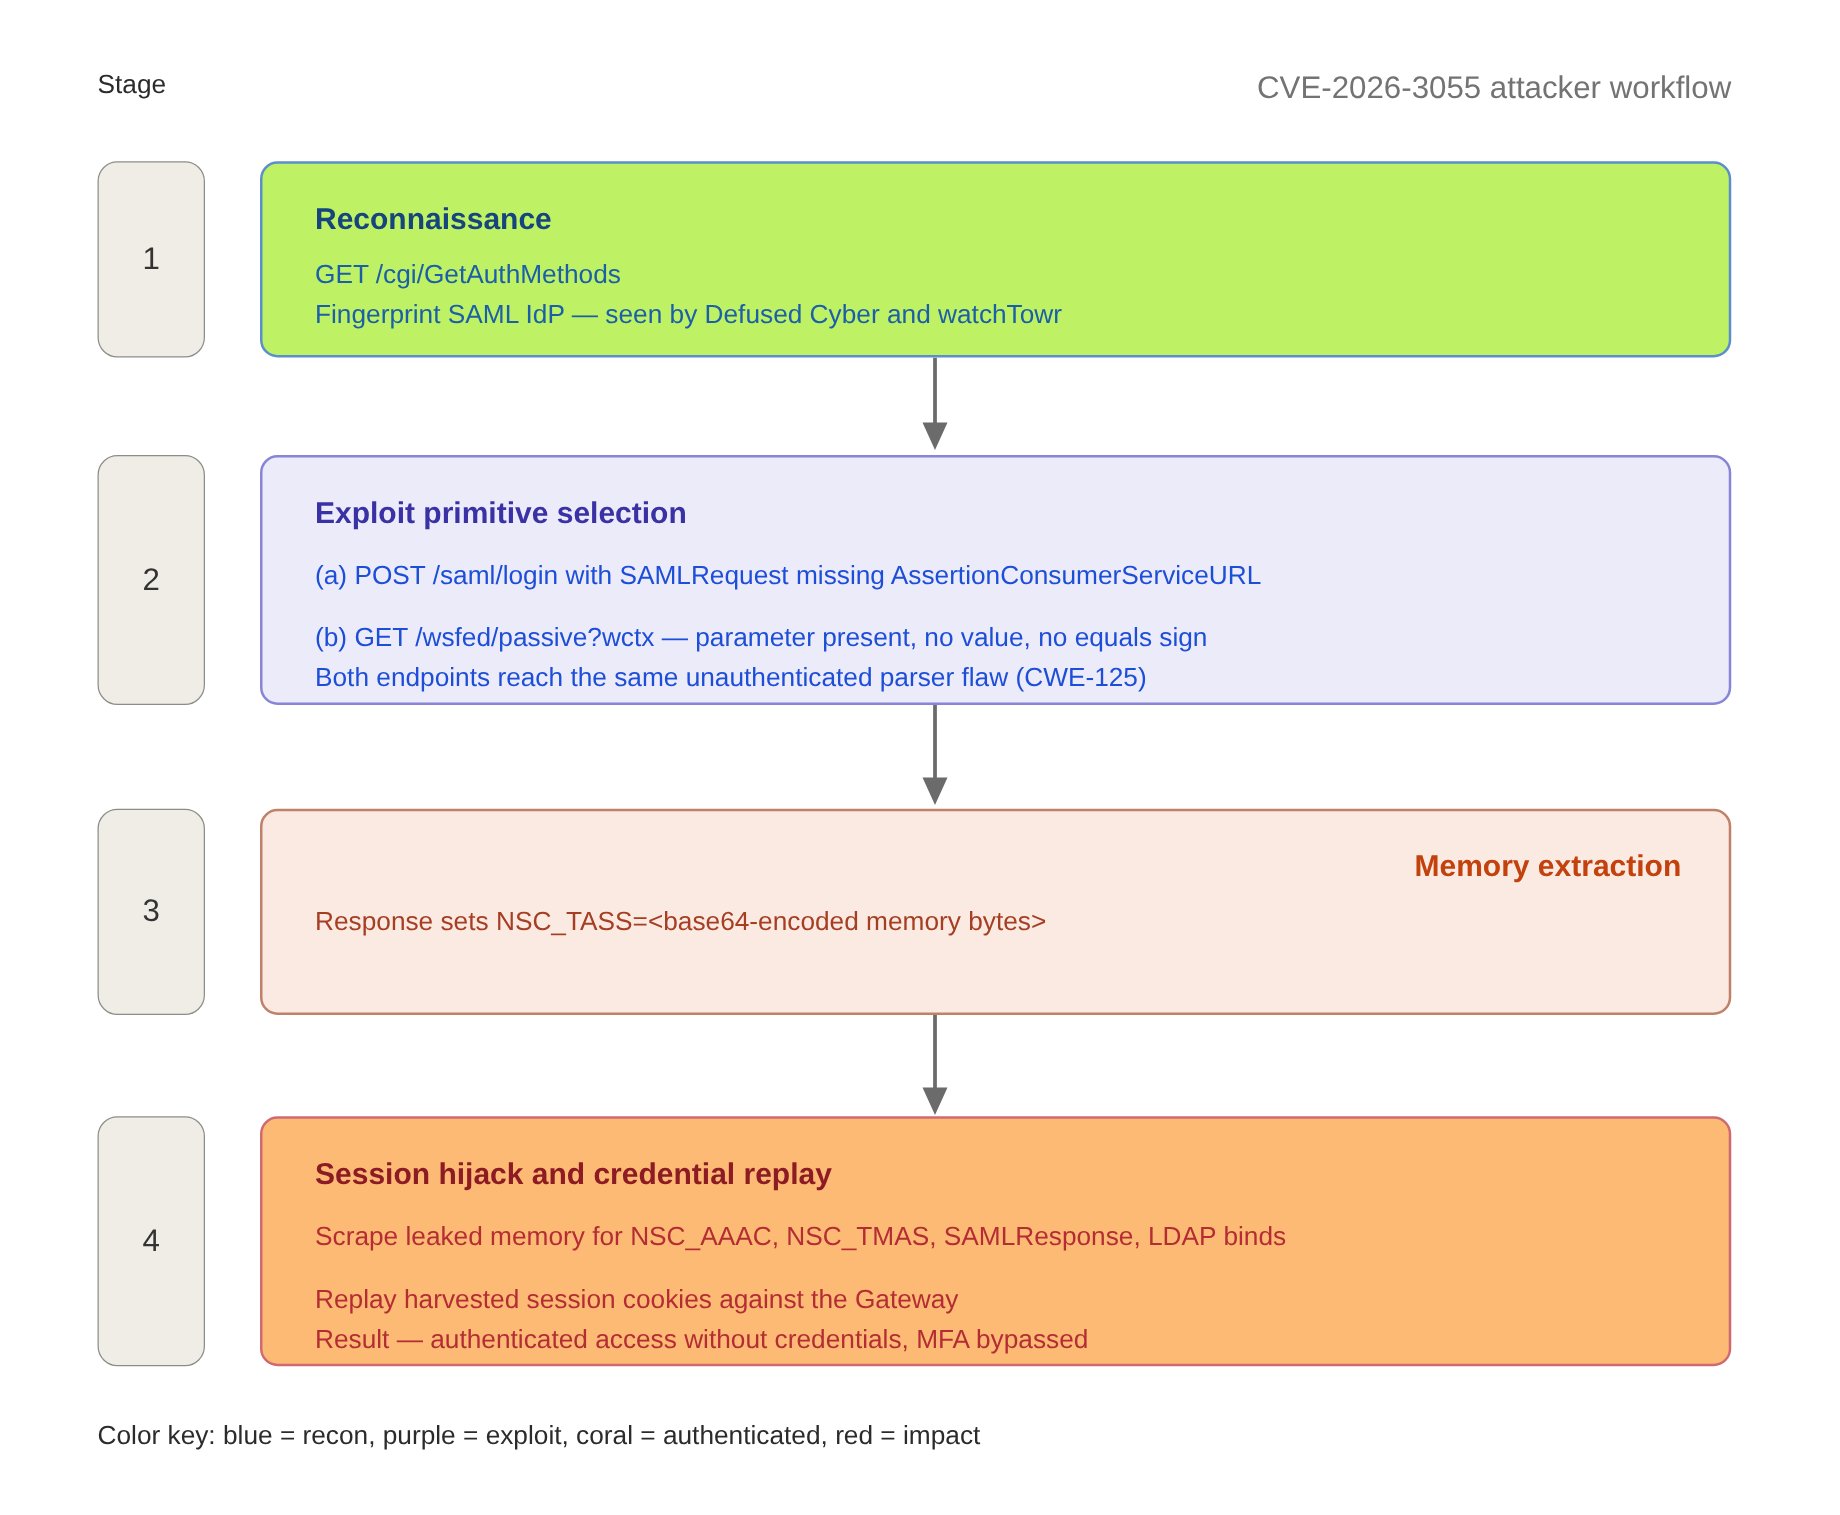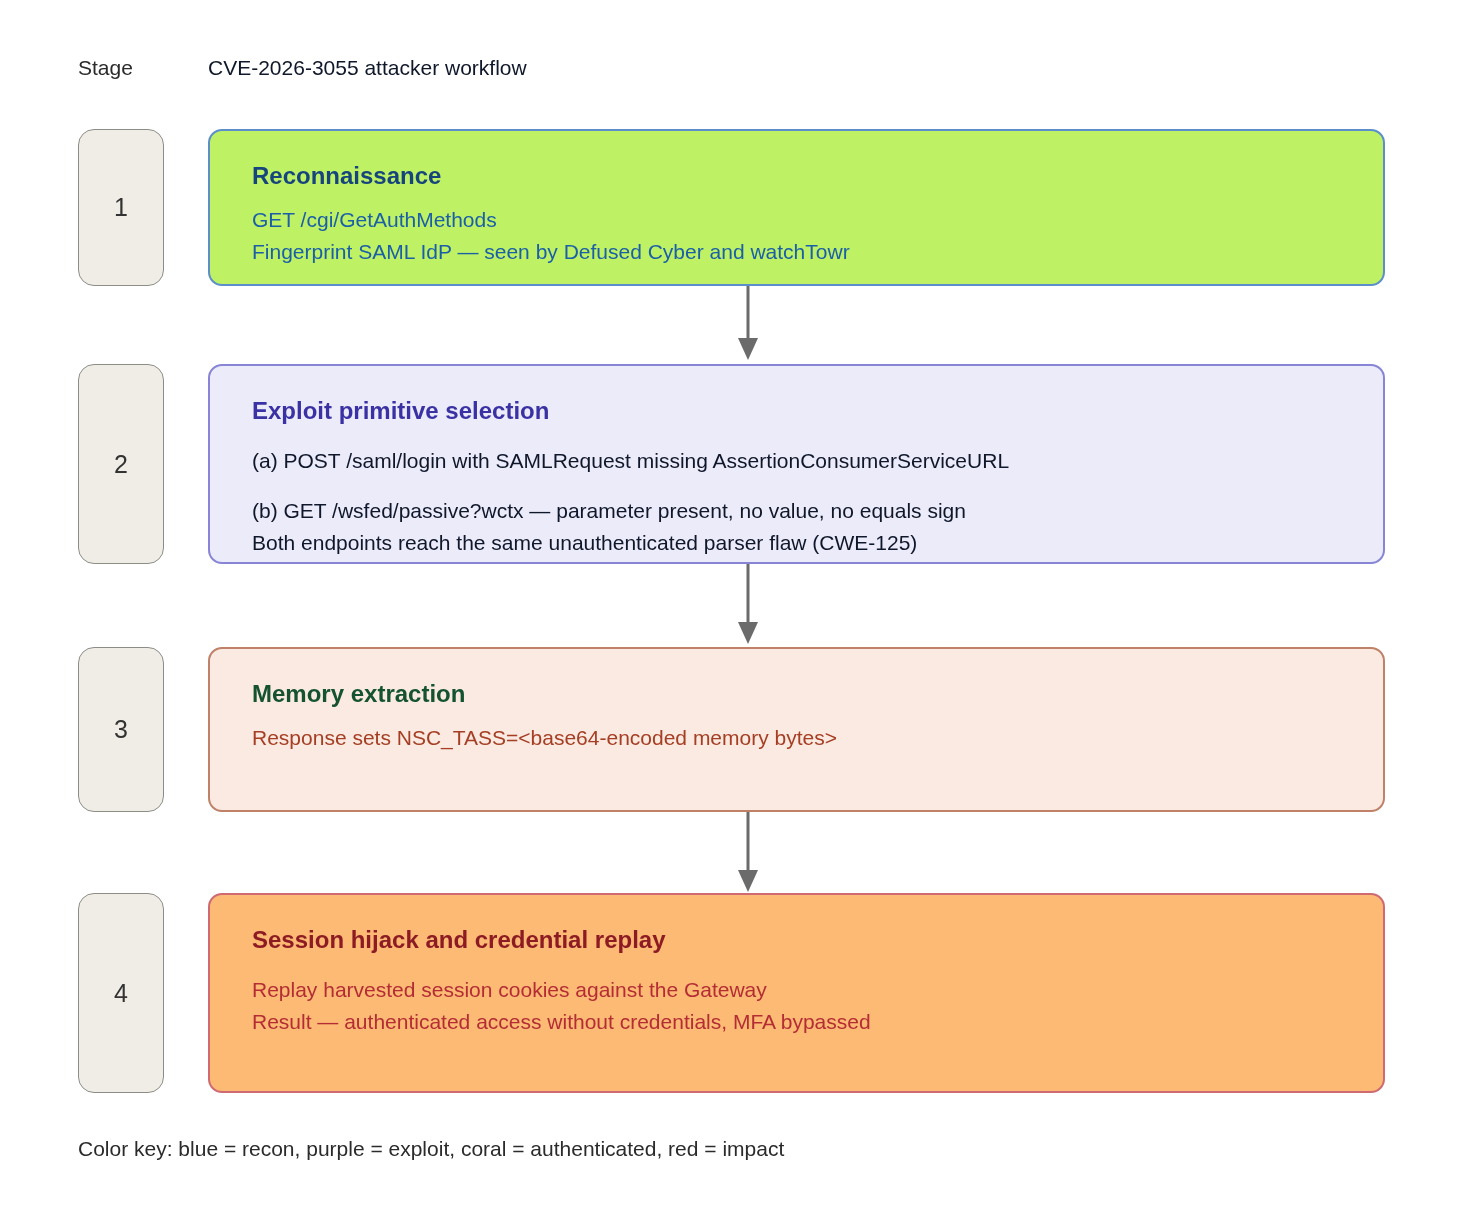--- a/index.html
+++ b/index.html
@@ -37,23 +37,23 @@
     top: 0;
     font-size: 21px;
     color: #2b2b2b;
     white-space: nowrap;
   }
   .hdr-title {
     position: absolute;
     left: 208px;
     top: 0;
     width: 1177px;
-    text-align: left;
-    font-size: 21px;
-    color: #0f172a;
+    text-align: right;
+    font-size: 25px;
+    color: #737373;
     white-space: nowrap;
   }
 
   
   .row {
     position: absolute;
     left: 0;
   }
 
   .badge {
@@ -102,24 +102,24 @@
     margin-top: 20px;
   }
 
   
   .c-blue   { background: #bef264; border-color: #5b8ecb; }
   .c-blue   .card-title { color: #16457e; }
   .c-blue   .card-line  { color: #1b5fa8; }
 
   .c-purple { background: #ecebfa; border-color: #8884d6; }
   .c-purple .card-title { color: #3a32a4; }
-  .c-purple .card-line  { color: #0f172a; }
+  .c-purple .card-line  { color: #1d4ed8; }
 
   .c-coral  { background: #faeae2; border-color: #bf8168; }
-  .c-coral  .card-title { color: #14532d; }
+  .c-coral  .card-title { color: #c2410c; text-align: right; }
   .c-coral  .card-line  { color: #a63e23; }
 
   .c-red    { background: #fdba74; border-color: #cf6a72; }
   .c-red    .card-title { color: #8d1b24; }
   .c-red    .card-line  { color: #b42d35; }
 
   
   .arrow {
     position: absolute;
     left: 728px;
@@ -200,20 +200,21 @@
       <polygon points="20,80 10,58 30,58" fill="#6b6b6b"></polygon>
     </svg>
   </div>
 
   <div class="row">
     <div class="badge" style="top:893px; height:200px;">
       <span>4</span>
     </div>
     <div class="card c-red" style="top:893px; height:200px;">
       <p class="card-title">Session hijack and credential replay</p>
+      <p class="card-line gap">Scrape leaked memory for NSC_AAAC, NSC_TMAS, SAMLResponse, LDAP binds</p>
       <p class="card-line gap">Replay harvested session cookies against the Gateway</p>
       <p class="card-line">Result — authenticated access without credentials, MFA bypassed</p>
     </div>
   </div>
 
   <div class="footer">Color key: blue = recon, purple = exploit, coral = authenticated, red = impact</div>
 
 </div>
 
 </body></html>

